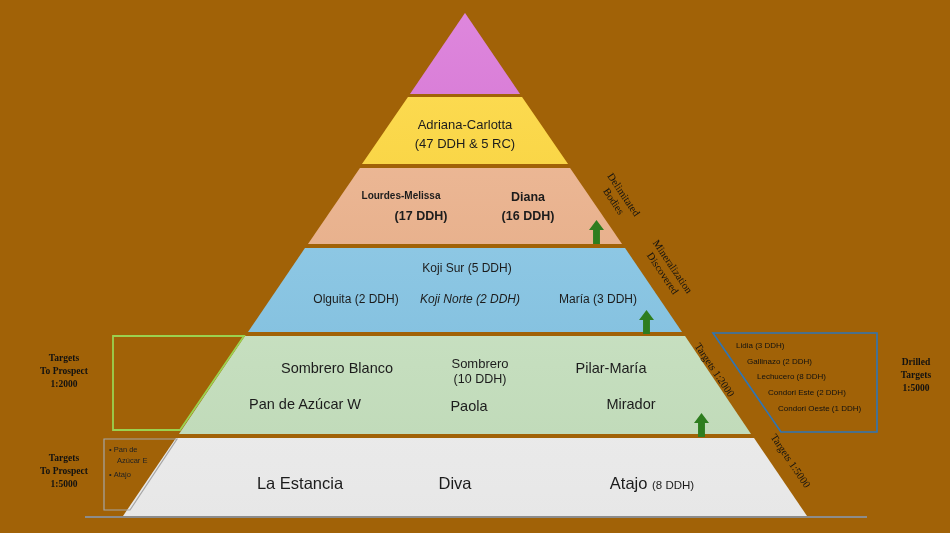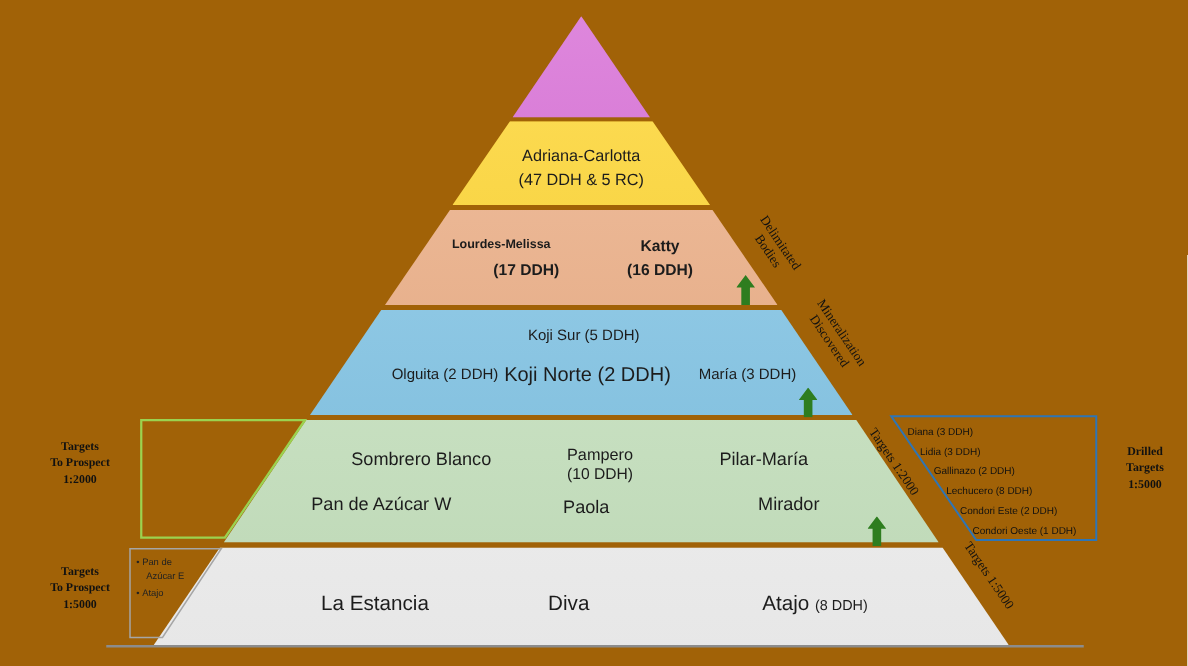--- a/index.html
+++ b/index.html
@@ -26,21 +26,21 @@
   
   .t { position:absolute; transform:translateX(-50%); white-space:nowrap; color:#1c1c1c; }
   .y1 { left:465px; top:117px; font-size:13px; }
   .y2 { left:465px; top:136px; font-size:13px; }
   .o1 { left:401px; top:190px; font-size:10px; font-weight:bold; }
   .o2 { left:401px; top:209px; font-size:12.5px; font-weight:bold;margin-left:20px; }
   .o3 { left:528px; top:190px; font-size:12.5px; font-weight:bold; }
   .o4 { left:528px; top:209px; font-size:12.5px; font-weight:bold; }
   .b1 { left:467px; top:261px; font-size:12px; }
   .b2 { left:356px; top:292px; font-size:12px; }
-  .b3 { left:470px; top:292px; font-size:16px; }
+  .b3 { left:470px; top:292px; font-size:12px;font-style:italic; }
   .b4 { left:598px; top:292px; font-size:12px; }
   .g1 { left:337px; top:360px; font-size:14.5px; }
   .g2a { left:480px; top:356px; font-size:13px; }
   .g2b { left:480px; top:372px; font-size:12.5px; }
   .g3 { left:611px; top:360px; font-size:14.5px; }
   .g4 { left:305px; top:396px; font-size:14.5px; }
   .g5 { left:469px; top:398px; font-size:14.5px; }
   .g6 { left:631px; top:396px; font-size:14.5px; }
   .w1 { left:300px; top:474px; font-size:16.5px; }
   .w2 { left:455px; top:474px; font-size:16.5px; }
@@ -98,30 +98,30 @@
   <div class="tier tier-orange"></div>
   <div class="tier tier-blue"></div>
   <div class="tier tier-green"></div>
   <div class="tier tier-gray"></div>
 
   <div class="t y1">Adriana-Carlotta</div>
   <div class="t y2">(47 DDH &amp; 5 RC)</div>
 
   <div class="t o1">Lourdes-Melissa</div>
   <div class="t o2">(17 DDH)</div>
-  <div class="t o3">Katty</div>
+  <div class="t o3">Diana</div>
   <div class="t o4">(16 DDH)</div>
 
   <div class="t b1">Koji Sur (5 DDH)</div>
   <div class="t b2">Olguita (2 DDH)</div>
   <div class="t b3">Koji Norte (2 DDH)</div>
   <div class="t b4">María (3 DDH)</div>
 
   <div class="t g1">Sombrero Blanco</div>
-  <div class="t g2a">Pampero</div>
+  <div class="t g2a">Sombrero</div>
   <div class="t g2b">(10 DDH)</div>
   <div class="t g3">Pilar-María</div>
   <div class="t g4">Pan de Azúcar W</div>
   <div class="t g5">Paola</div>
   <div class="t g6">Mirador</div>
 
   <div class="t w1">La Estancia</div>
   <div class="t w2">Diva</div>
   <div class="t w3"><span>Atajo</span> <span class="sub">(8 DDH)</span></div>
 
@@ -156,21 +156,20 @@
     <div>Targets</div>
     <div>To Prospect</div>
     <div>1:5000</div>
   </div>
   <div class="blist list-5000">
     <div class="li">Pan de Azúcar E</div>
     <div class="li">Atajo</div>
   </div>
 
   <div class="drill-list">
-    <div class="ind0">Diana (3 DDH)</div>
     <div class="ind1">Lidia (3 DDH)</div>
     <div class="ind2">Gallinazo (2 DDH)</div>
     <div class="ind3">Lechucero (8 DDH)</div>
     <div class="ind4">Condori Este (2 DDH)</div>
     <div class="ind5">Condori Oeste (1 DDH)</div>
   </div>
   <div class="side-label lbl-drilled">
     <div>Drilled</div>
     <div>Targets</div>
     <div>1:5000</div>

